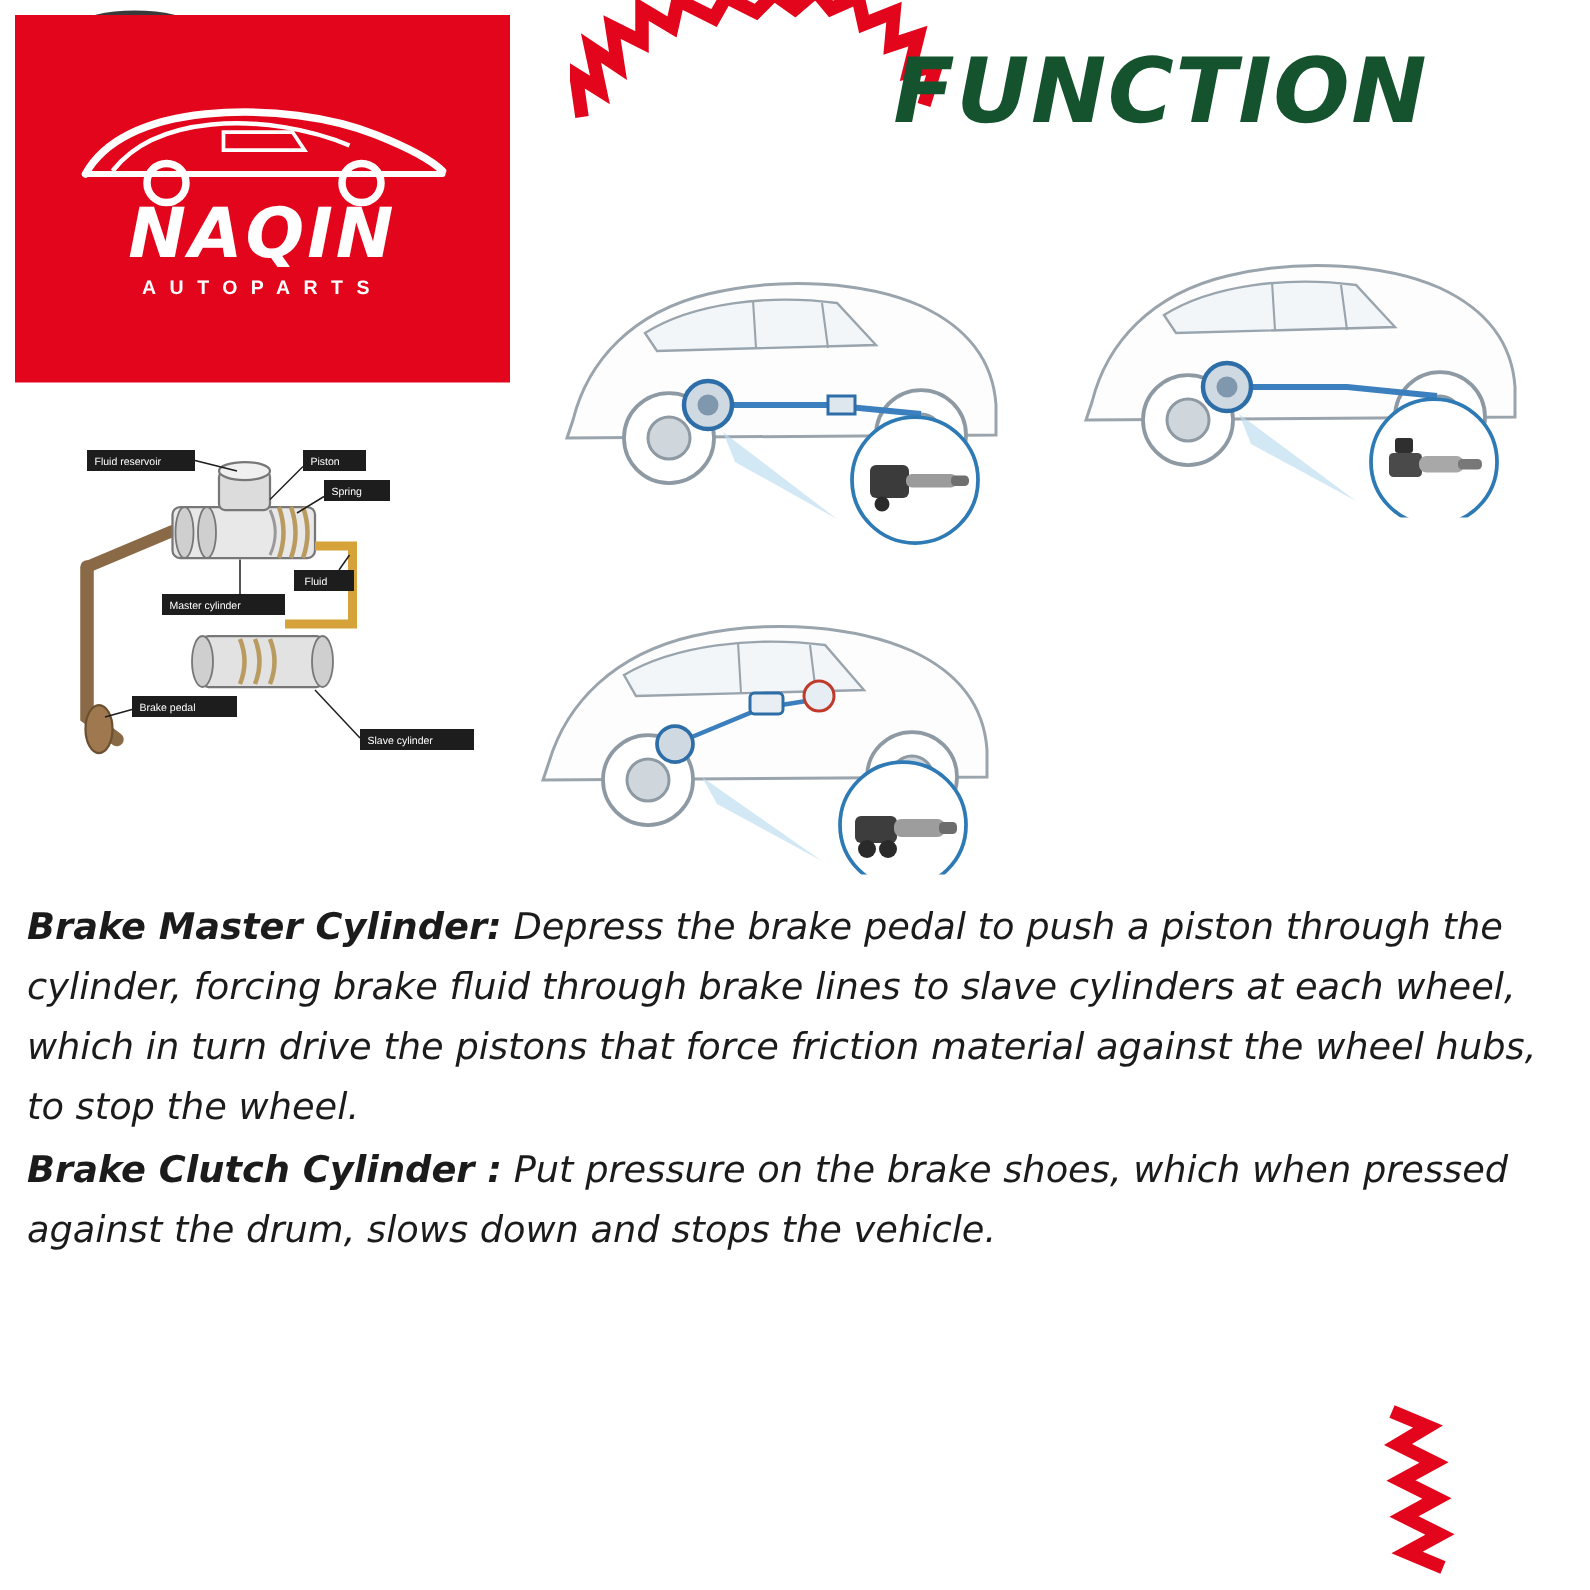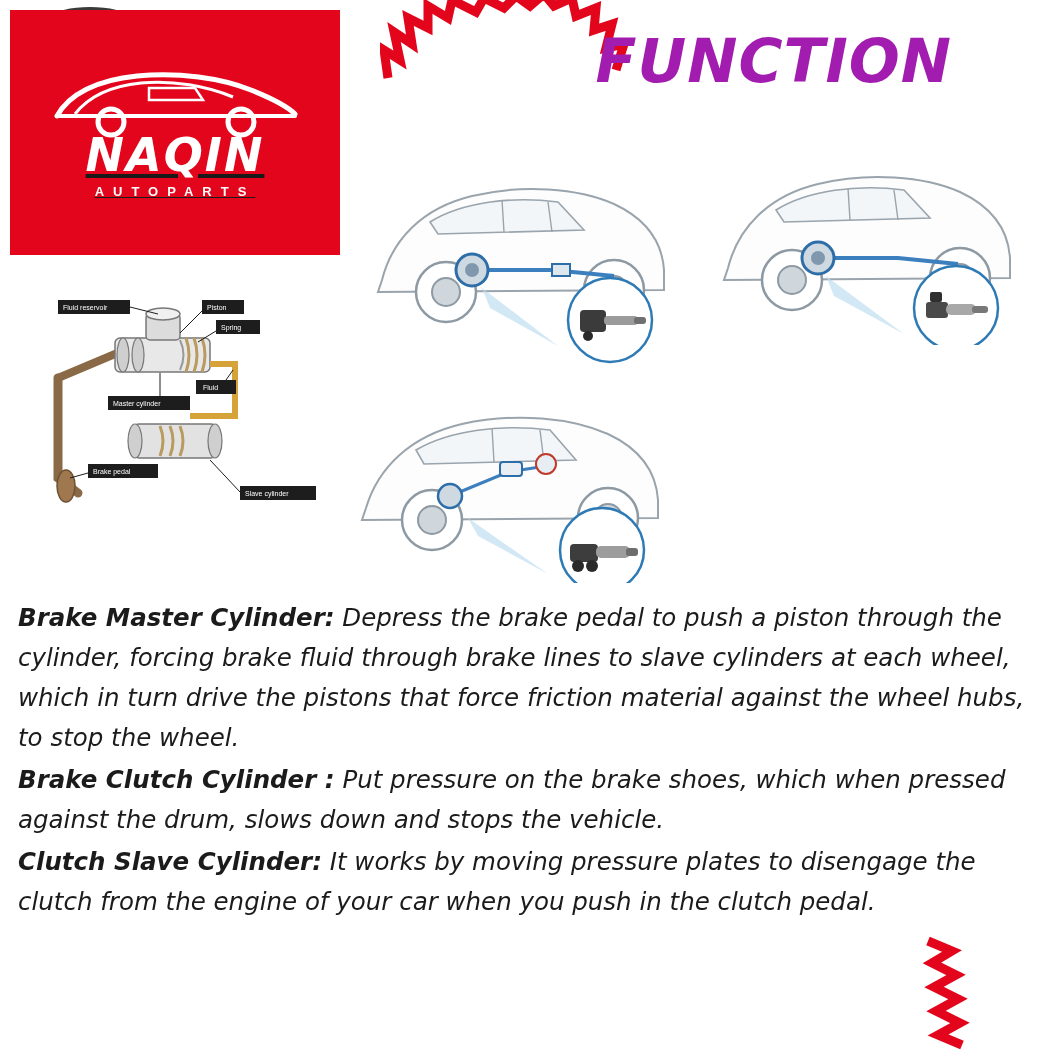--- a/index.html
+++ b/index.html
@@ -21,21 +21,20 @@
     position: absolute;
     left: 10px;
     top: 10px;
     width: 330px;
     height: 245px;
     background: #e2051b;
     display: flex;
     flex-direction: column;
     align-items: center;
     justify-content: center;
-    text-decoration: underline;
   }
   .brand-car {
     width: 260px;
     height: 72px;
     margin-bottom: -6px;
   }
   .brand-name {
     font-family: "DejaVu Sans", sans-serif;
     font-weight: bold;
     font-style: italic;
@@ -57,21 +56,21 @@
   
   .function-title {
     position: absolute;
     right: 108px;
     top: 26px;
     font-family: "DejaVu Sans", sans-serif;
     font-size: 60px;
     font-weight: bold;
     font-style: italic;
     letter-spacing: 1px;
-    color: #a21caf;
+    color: #14532d;
   }
 
   .zigzag-top {
     position: absolute;
     left: 380px;
     top: 0px;
     width: 250px;
     height: 85px;
   }
   .zigzag-bottom {
@@ -297,19 +296,16 @@
 </svg>
 
 
 <div class="body-text">
   <p>
     <span class="lead">Brake Master Cylinder:</span><span> Depress the brake pedal to push a piston through the cylinder, forcing brake fluid through brake lines to slave cylinders at each wheel, which in turn drive the pistons that force friction material against the wheel hubs, to stop the wheel.</span>
   </p>
   <p>
     <span class="lead">Brake Clutch Cylinder :</span><span> Put pressure on the brake shoes, which when pressed against the drum, slows down and stops the vehicle.</span>
   </p>
-  <p>
-    <span class="lead">Clutch Slave Cylinder:</span><span> It works by moving pressure plates to disengage the clutch from the engine of your car when you push in the clutch pedal.</span>
-  </p>
 </div>
 
 
 
 
 </body></html>

